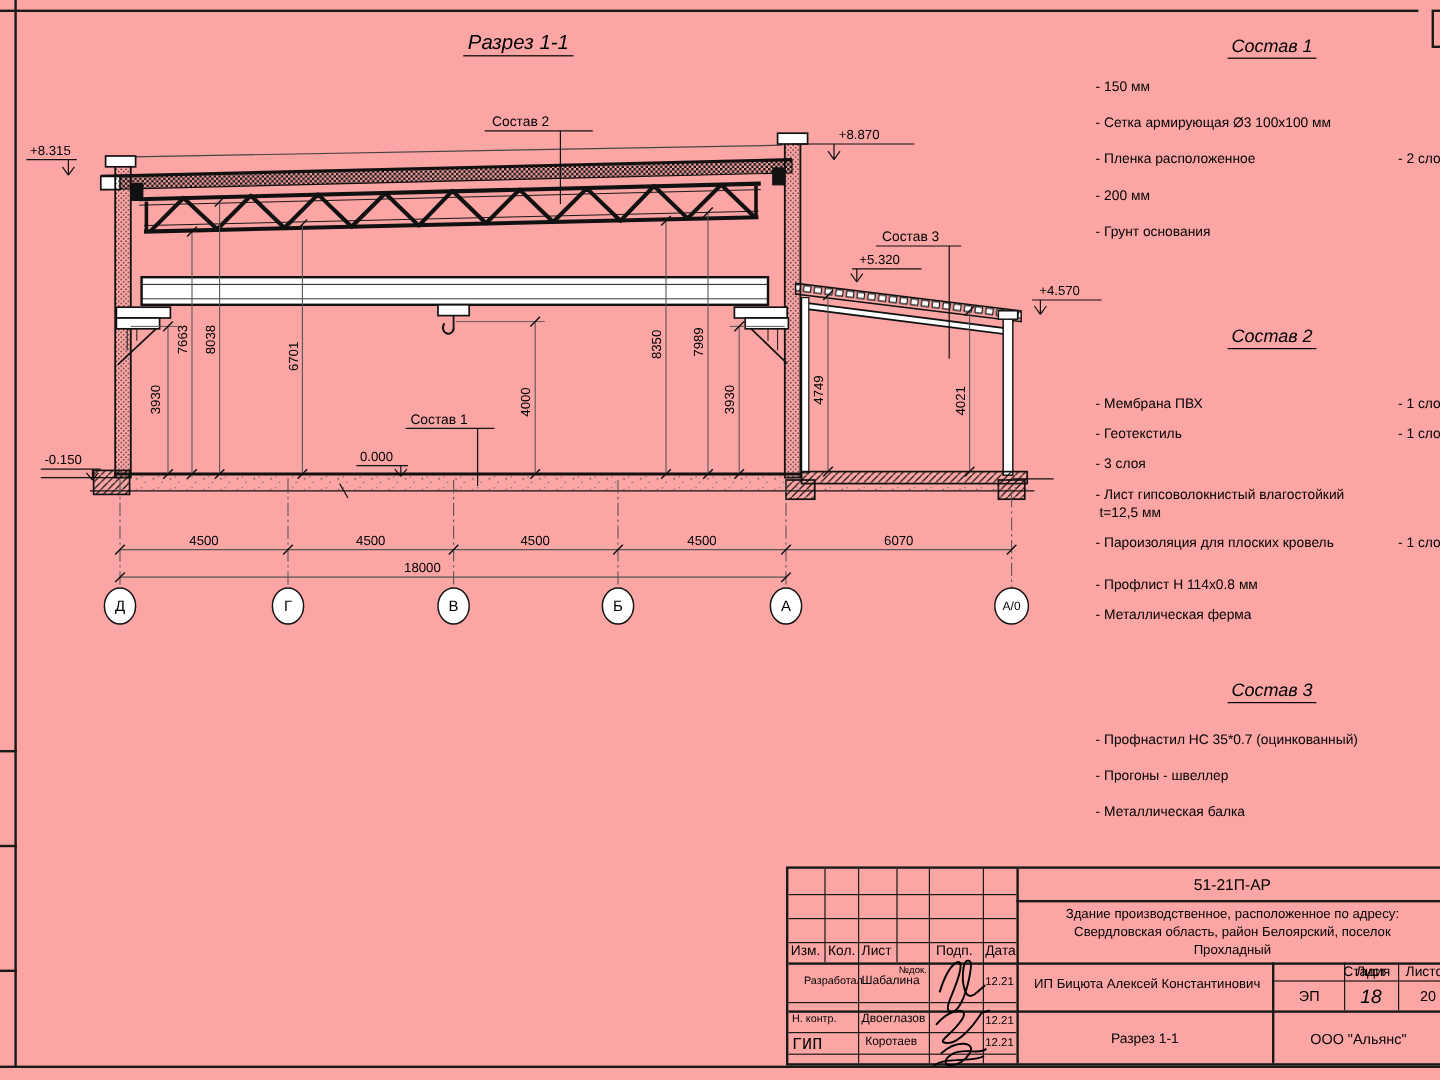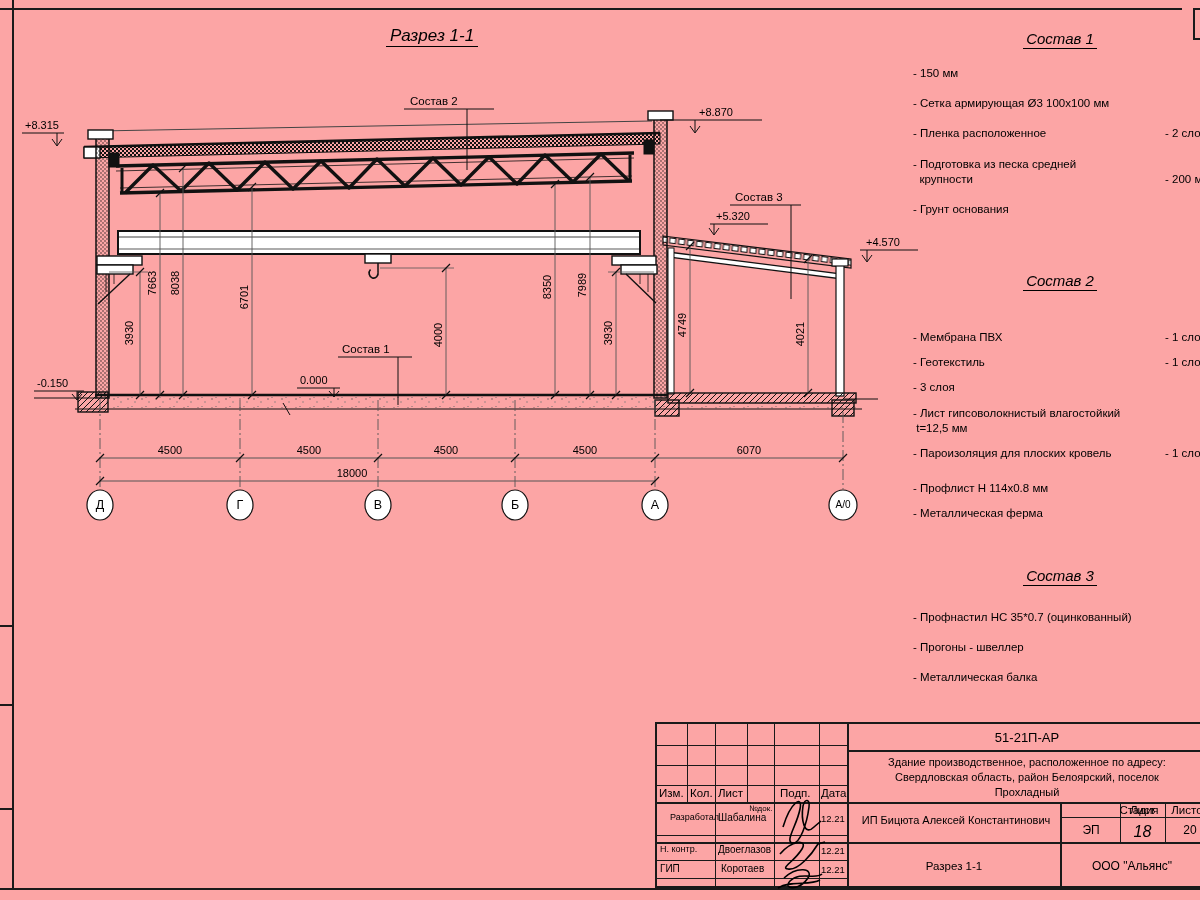--- a/index.html
+++ b/index.html
@@ -261,22 +261,20 @@
       </div>
   <div class="mat-row gap15">
         <div class="mat-name">- Сетка армирующая Ø3 100х100 мм</div>
         <div class="mat-val"></div>
       </div>
   <div class="mat-row gap15">
         <div class="mat-name">- Пленка расположенное</div>
         <div class="mat-val">-  2 слоя</div>
       </div>
   <div class="mat-row gap15">
-        <div class="mat-name">- Подготовка из песка средней
-  крупности</div>
         <div class="mat-val">- 200 мм</div>
       </div>
   <div class="mat-row">
         <div class="mat-name">- Грунт основания</div>
         <div class="mat-val"></div>
       </div>
 </div>
 
 <div class="mat-title" style="left:905px;top:272px;"><span>Состав 2</span></div>
 <div class="mat-items" style="top:330px;">
@@ -355,21 +353,21 @@
   <div class="tbt" style="left:92px;top:80px;font-size:8px;">№док.</div>
   <div class="tbt" style="left:123px;top:63px;">Подп.</div>
   <div class="tbt" style="left:164px;top:63px;">Дата</div>
 
   <div class="tbt" style="left:3px;top:88px;font-size:9px;margin-left:10px;">Разработал</div>
   <div class="tbt" style="left:61px;top:88px;font-size:10px;">Шабалина</div>
   <div class="tbt" style="left:164px;top:89px;font-size:9.5px;">12.21</div>
   <div class="tbt" style="left:3px;top:120px;font-size:9px;">Н. контр.</div>
   <div class="tbt" style="left:61px;top:120px;font-size:10px;">Двоеглазов</div>
   <div class="tbt" style="left:164px;top:121px;font-size:9.5px;">12.21</div>
-  <div class="tbt" style="left:3px;top:139px;font-size:10px;">ГИП</div>
+  <div class="tbt" style="left:3px;top:139px;font-size:14px;font-family:Liberation Mono, monospace;">ГИП</div>
   <div class="tbt" style="left:64px;top:139px;font-size:10px;">Коротаев</div>
   <div class="tbt" style="left:164px;top:140px;font-size:9.5px;">12.21</div>
 
   <div class="tbt ctr" style="left:190px;top:6px;width:360px;font-size:13px;">51-21П-АР</div>
   <div class="abs ctr" style="left:192px;top:31px;width:356px;font-size:11px;line-height:15px;">
     <div>Здание производственное, расположенное по адресу:</div>
     <div>Свердловская область, район Белоярский, поселок</div>
     <div>Прохладный</div>
   </div>
   <div class="tbt ctr" style="left:192px;top:90px;width:214px;font-size:11px;">ИП Бицюта Алексей Константинович</div>

